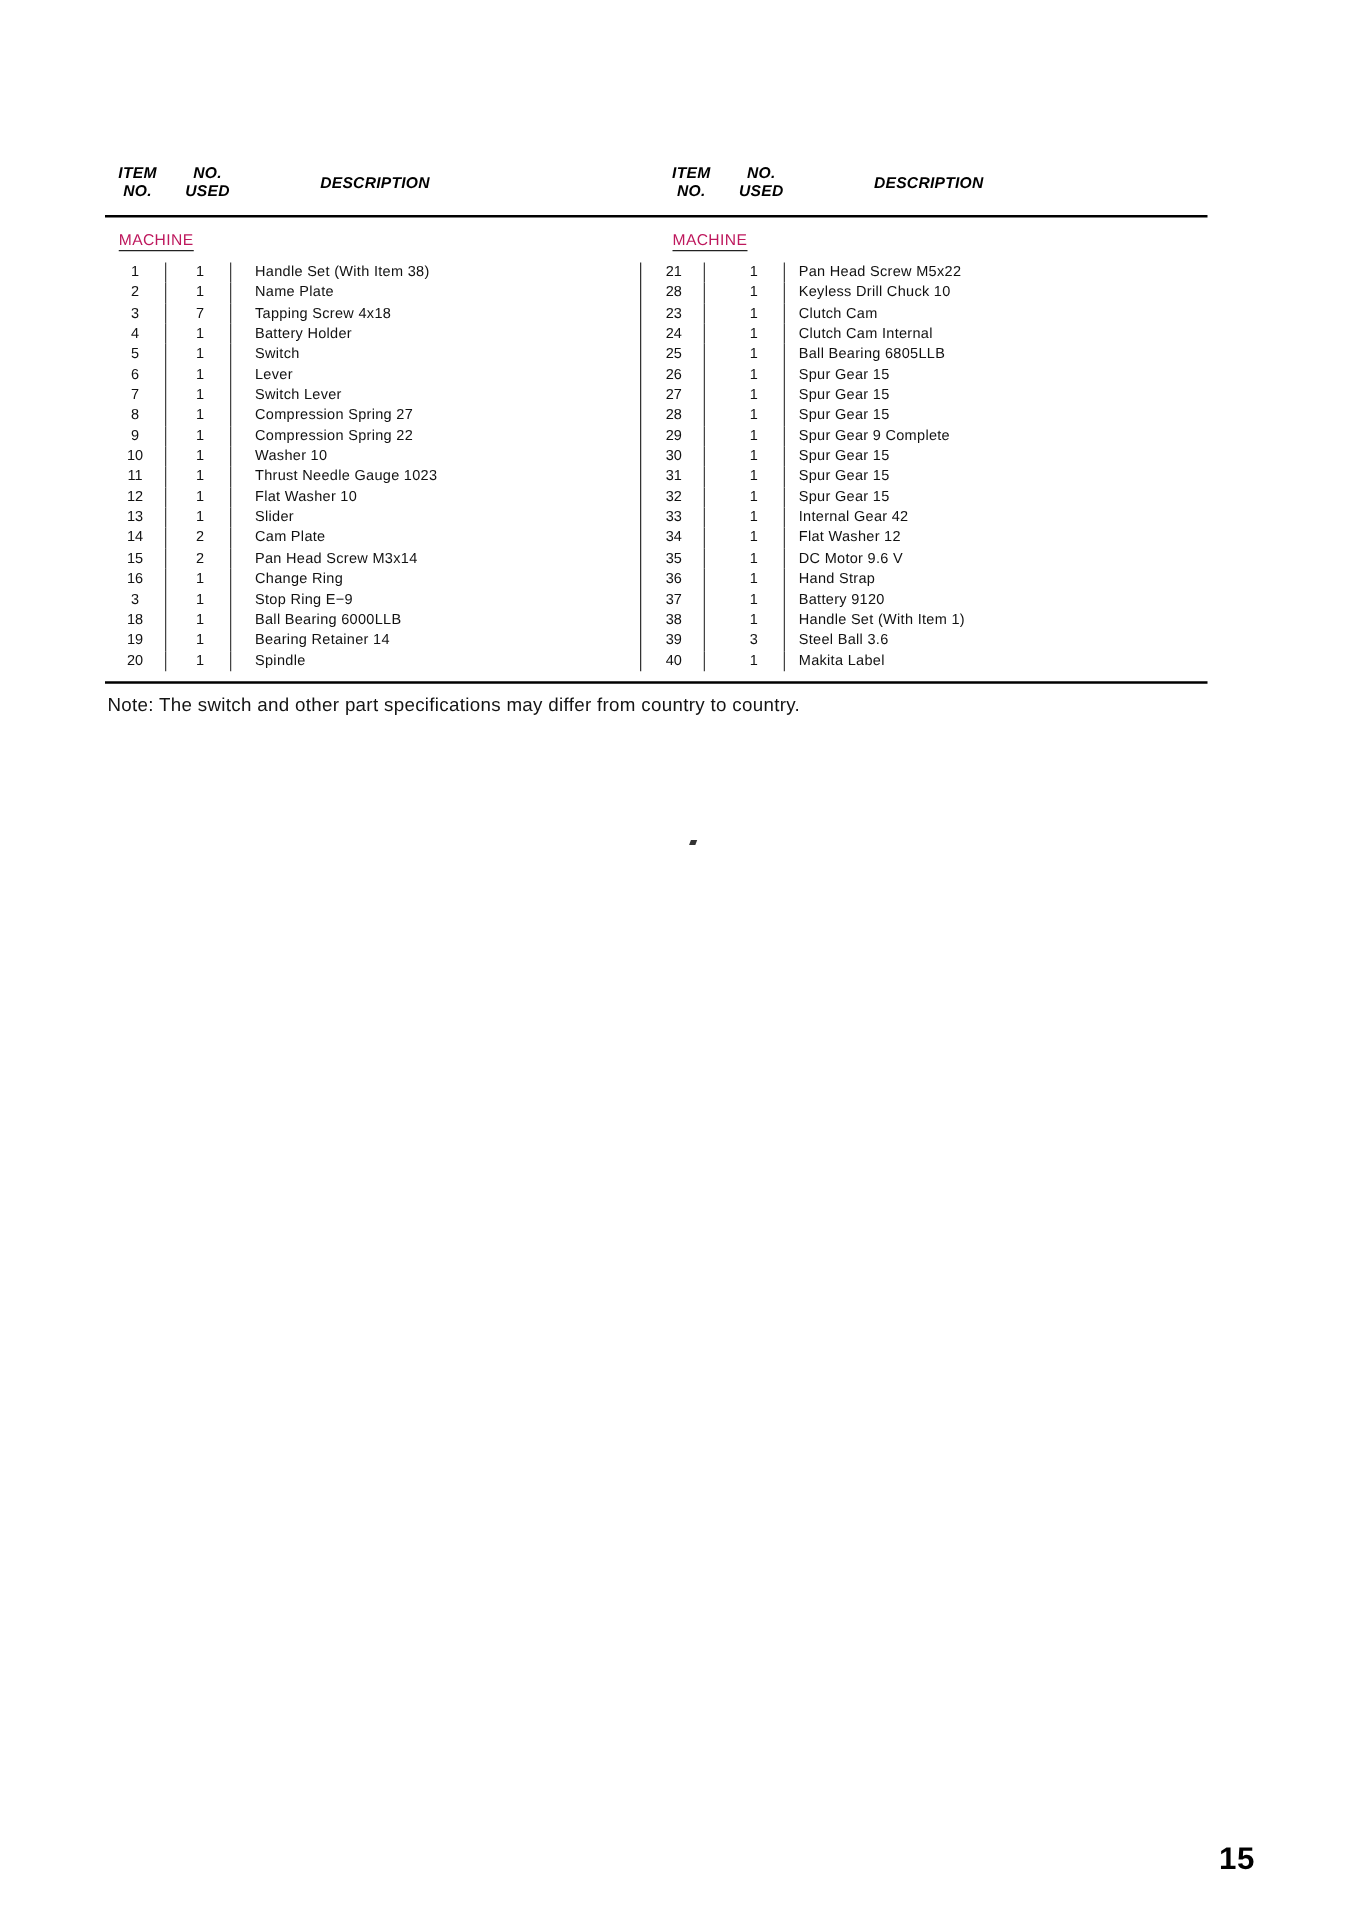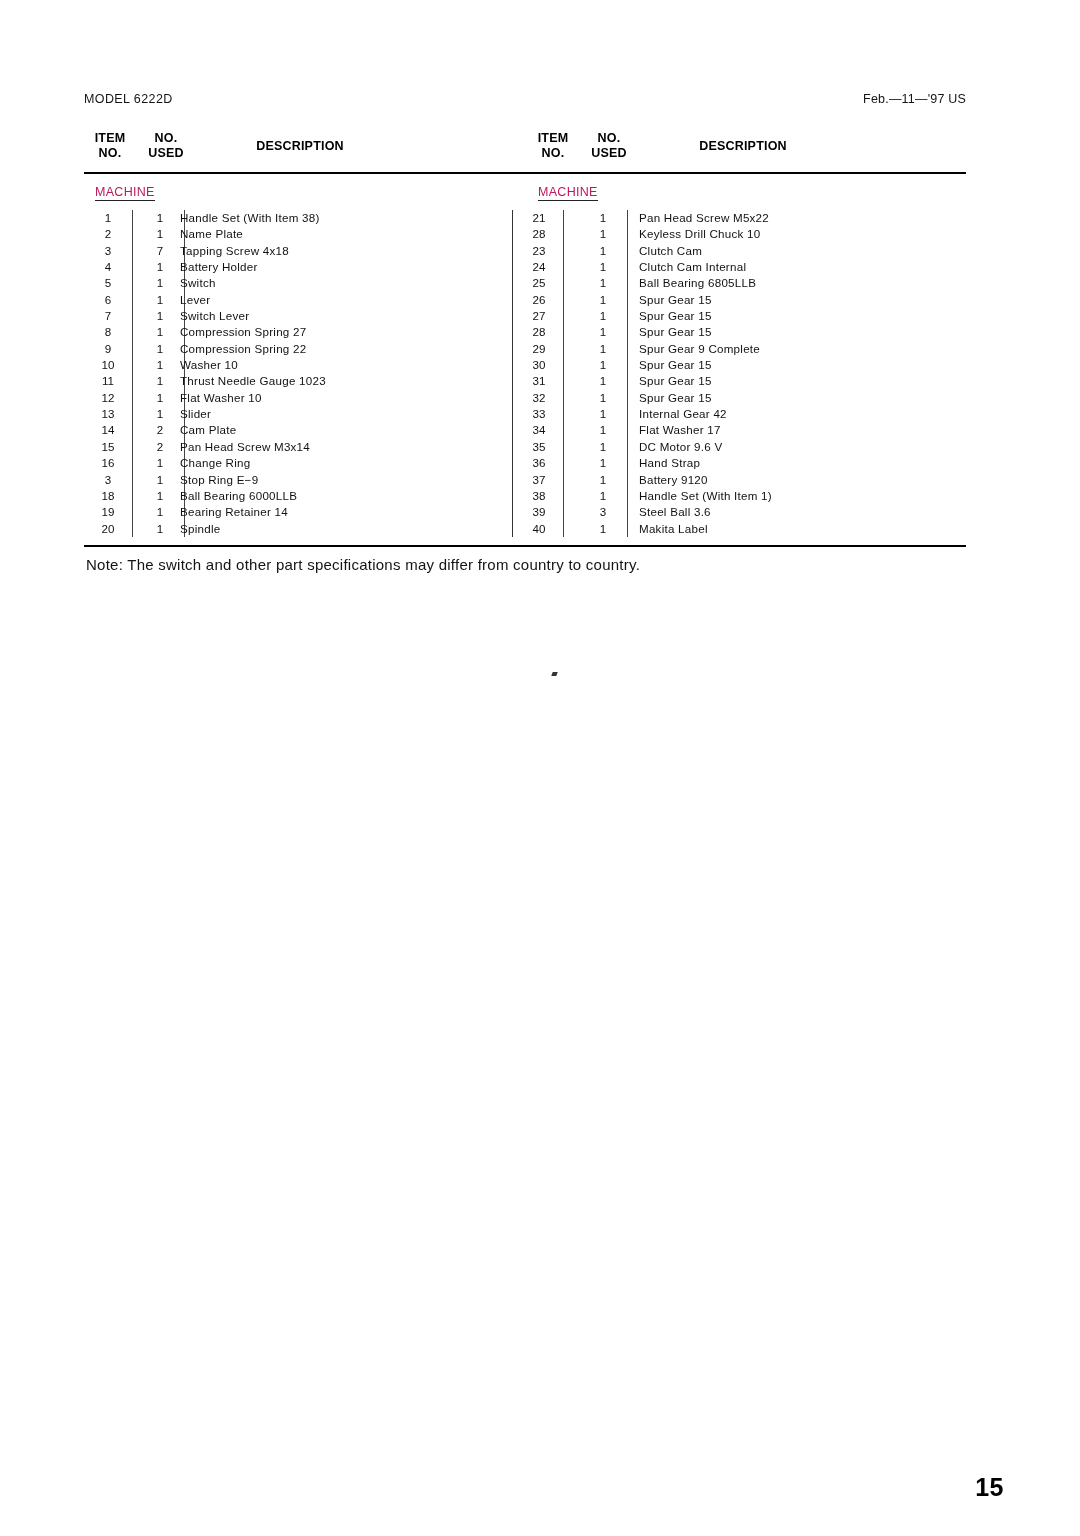--- a/index.html
+++ b/index.html
@@ -38,20 +38,21 @@
   }
   .meta-right { letter-spacing: 0.2px; }
 
   
   .col-headers {
     position: absolute;
     top: 131px;
     left: 84px;
     width: 882px;
     height: 36px;
+    font-style: italic;
   }
   .hdr-group {
     position: absolute;
     top: 0;
     display: block;
     height: 36px;
   }
   .hdr-left  { left: 0px; }
   .hdr-right { left: 443px; }
 
@@ -123,21 +124,21 @@
     text-align: center;
     border-right: 1.4px solid #444;
   }
   .c-used {
     left: 52px;
     width: 48px;
     text-align: center;
     border-right: 1.4px solid #444;
   }
   .c-desc {
-    left: 96px;
+    left: 120px;
     width: 300px;
     text-align: left;
     letter-spacing: 0.25px;
   }
   .parts-right .c-item { left: 2px; width: 48px; }
   .parts-right .c-used { left: 66px; width: 48px; }
   .parts-right .c-desc { left: 126px; width: 320px; }
 
   
   .note {
@@ -169,24 +170,20 @@
     font-weight: bold;
     letter-spacing: 0.5px;
     color: #000;
   }
 </style>
 </head>
 <body>
 
 <div class="page">
 
-  <div class="meta-row">
-    <span class="meta-left">MODEL 6222D</span>
-    <span class="meta-right">Feb.—11—'97 US</span>
-  </div>
 
   <div class="col-headers">
     <div class="hdr-group hdr-left">
       <span class="hdr-cell hdr-item">ITEM
 NO.</span>
       <span class="hdr-cell hdr-used">NO.
 USED</span>
       <span class="hdr-cell hdr-desc">DESCRIPTION</span>
     </div>
     <div class="hdr-group hdr-right">
@@ -367,21 +364,21 @@
         <span class="c-desc">Spur Gear 15</span>
       </div>
       <div class="prow">
         <span class="c-item">33</span>
         <span class="c-used">1</span>
         <span class="c-desc">Internal Gear 42</span>
       </div>
       <div class="prow">
         <span class="c-item">34</span>
         <span class="c-used">1</span>
-        <span class="c-desc">Flat Washer 17</span>
+        <span class="c-desc">Flat Washer 12</span>
       </div>
       <div class="prow">
         <span class="c-item">35</span>
         <span class="c-used">1</span>
         <span class="c-desc">DC Motor 9.6 V</span>
       </div>
       <div class="prow">
         <span class="c-item">36</span>
         <span class="c-used">1</span>
         <span class="c-desc">Hand Strap</span>

